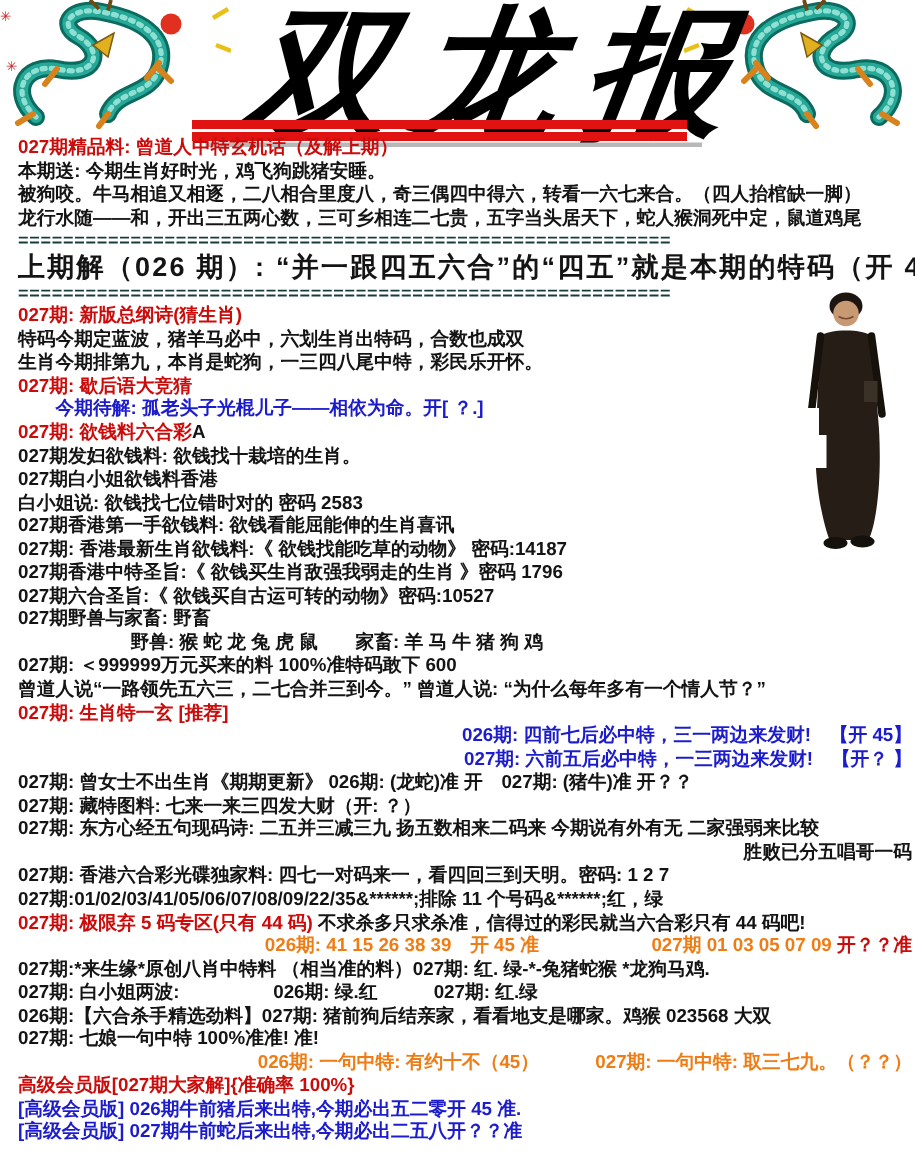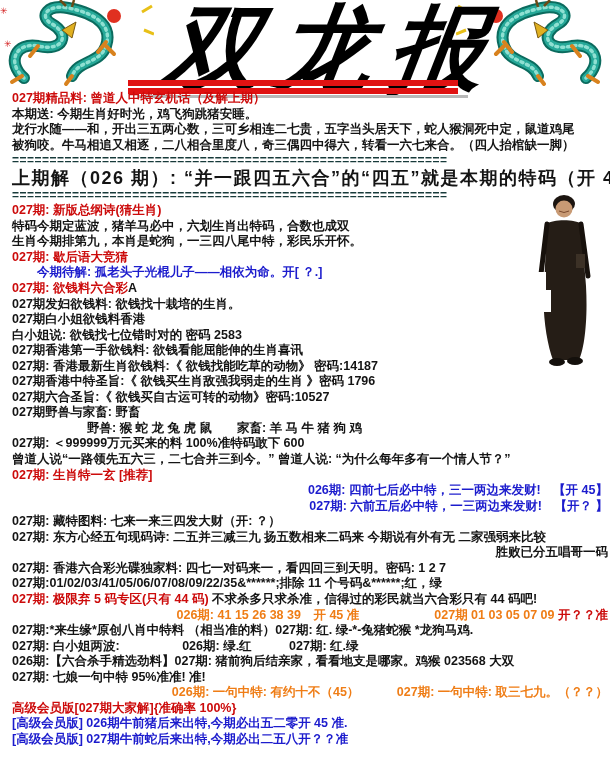--- a/index.html
+++ b/index.html
@@ -72,22 +72,22 @@
     <rect x="43" y="60" width="9" height="14" fill="#3c3126"></rect>
     <rect x="0" y="78" width="13" height="26" fill="#ffffff"></rect>
     <rect x="6" y="96" width="12" height="22" fill="#ffffff"></rect>
     <ellipse cx="24" cy="168" rx="8" ry="4" fill="#14100c"></ellipse>
     <ellipse cx="42" cy="167" rx="8" ry="4" fill="#14100c"></ellipse>
   </svg>
 
   <div class="text-column">
       <div class="line"><span style="color: rgb(204, 11, 11);">027期精品料: 曾道人中特玄机话（及解上期）</span></div>
       <div class="line"><span style="color: rgb(20, 20, 20);">本期送: 今期生肖好时光，鸡飞狗跳猪安睡。</span></div>
+      <div class="line"><span style="color: rgb(20, 20, 20);">被狗咬。牛马相追又相逐，二八相合里度八，奇三偶四中得六，转看一六七来合。（四人抬棺缺一脚）</span></div>
       <div class="line"><span style="color: rgb(20, 20, 20);">龙行水随——和，开出三五两心数，三可乡相连二七贵，五字当头居天下，蛇人猴洞死中定，鼠道鸡尾</span></div>
-      <div class="line"><span style="color: rgb(20, 20, 20);">被狗咬。牛马相追又相逐，二八相合里度八，奇三偶四中得六，转看一六七来合。（四人抬棺缺一脚）</span></div>
       <div class="line sep"><span style="color: rgb(23, 58, 58);">==========================================================</span></div>
       <div class="line big"><span style="color: rgb(20, 20, 20);">上期解（026 期）: “并一跟四五六合”的“四五”就是本期的特码（开 45）!</span></div>
       <div class="line sep"><span style="color: rgb(23, 58, 58);">==========================================================</span></div>
       <div class="line"><span style="color: rgb(204, 11, 11);">027期: 新版总纲诗(猜生肖)</span></div>
       <div class="line"><span style="color: rgb(20, 20, 20);">特码今期定蓝波，猪羊马必中，六划生肖出特码，合数也成双</span></div>
       <div class="line"><span style="color: rgb(20, 20, 20);">生肖今期排第九，本肖是蛇狗，一三四八尾中特，彩民乐开怀。</span></div>
       <div class="line"><span style="color: rgb(204, 11, 11);">027期: 歇后语大竞猜</span></div>
       <div class="line"><span style="color: rgb(28, 28, 205);">　　今期待解: 孤老头子光棍儿子——相依为命。开[ ？.]</span></div>
       <div class="line"><span style="color: rgb(204, 11, 11);">027期: 欲钱料六合彩</span><span style="color: rgb(20, 20, 20);">A</span></div>
       <div class="line"><span style="color: rgb(20, 20, 20);">027期发妇欲钱料: 欲钱找十栽培的生肖。</span></div>
@@ -97,30 +97,31 @@
       <div class="line"><span style="color: rgb(20, 20, 20);">027期: 香港最新生肖欲钱料:《 欲钱找能吃草的动物》 密码:14187</span></div>
       <div class="line"><span style="color: rgb(20, 20, 20);">027期香港中特圣旨:《 欲钱买生肖敌强我弱走的生肖 》密码 1796</span></div>
       <div class="line"><span style="color: rgb(20, 20, 20);">027期六合圣旨:《 欲钱买自古运可转的动物》密码:10527</span></div>
       <div class="line"><span style="color: rgb(20, 20, 20);">027期野兽与家畜: 野畜</span></div>
       <div class="line"><span style="color: rgb(20, 20, 20);">　　　　　　野兽: 猴 蛇 龙 兔 虎 鼠　　家畜: 羊 马 牛 猪 狗 鸡</span></div>
       <div class="line"><span style="color: rgb(20, 20, 20);">027期: ＜999999万元买来的料 100%准特码敢下 600</span></div>
       <div class="line"><span style="color: rgb(20, 20, 20);">曾道人说“一路领先五六三，二七合并三到今。” 曾道人说: “为什么每年多有一个情人节？”</span></div>
       <div class="line"><span style="color: rgb(204, 11, 11);">027期: 生肖特一玄 [推荐]</span></div>
       <div class="line center"><span style="color: rgb(28, 28, 205);">026期: 四前七后必中特，三一两边来发财!　【开 45】</span></div>
       <div class="line center"><span style="color: rgb(28, 28, 205);">027期: 六前五后必中特，一三两边来发财!　【开？ 】</span></div>
+      <div class="line"><span style="color: rgb(20, 20, 20);">027期: 曾女士不出生肖《期期更新》 026期: (龙蛇)准 开　027期: (猪牛)准 开？？</span></div>
       <div class="line"><span style="color: rgb(20, 20, 20); text-align: center;">027期: 藏特图料: 七来一来三四发大财（开: ？）</span></div>
       <div class="line"><span style="color: rgb(20, 20, 20);">027期: 东方心经五句现码诗: 二五并三减三九 扬五数相来二码来 今期说有外有无 二家强弱来比较</span></div>
       <div class="line center"><span style="color: rgb(20, 20, 20);">胜败已分五唱哥一码</span></div>
       <div class="line"><span style="color: rgb(20, 20, 20);">027期: 香港六合彩光碟独家料: 四七一对码来一，看四回三到天明。密码: 1 2 7</span></div>
       <div class="line"><span style="color: rgb(20, 20, 20);">027期:01/02/03/41/05/06/07/08/09/22/35&amp;******;排除 11 个号码&amp;******;红，绿</span></div>
       <div class="line"><span style="color: rgb(204, 11, 11);">027期: 极限弃 5 码专区(只有 44 码) </span><span style="color: rgb(20, 20, 20);">不求杀多只求杀准，信得过的彩民就当六合彩只有 44 码吧!</span></div>
       <div class="line center"><span style="color: rgb(239, 125, 22);">026期: 41 15 26 38 39　开 45 准</span><span style="color: rgb(239, 125, 22);">　　　　　　027期 01 03 05 07 09 </span><span style="color: rgb(204, 11, 11);">开？？准</span></div>
       <div class="line"><span style="color: rgb(20, 20, 20);">027期:*来生缘*原创八肖中特料 （相当准的料）027期: 红. 绿-*-兔猪蛇猴 *龙狗马鸡.</span></div>
       <div class="line"><span style="color: rgb(20, 20, 20);">027期: 白小姐两波:　　　　　026期: 绿.红　　　027期: 红.绿</span></div>
       <div class="line"><span style="color: rgb(20, 20, 20);">026期:【六合杀手精选劲料】027期: 猪前狗后结亲家，看看地支是哪家。鸡猴 023568 大双</span></div>
-      <div class="line"><span style="color: rgb(20, 20, 20);">027期: 七娘一句中特 95%准准! 准!</span></div>
+      <div class="line"><span style="color: rgb(20, 20, 20);">027期: 七娘一句中特 100%准准! 准!</span></div>
       <div class="line center"><span style="color: rgb(239, 125, 22);">026期: 一句中特: 有约十不（45）　　　027期: 一句中特: 取三七九。（？？）</span></div>
       <div class="line"><span style="color: rgb(204, 11, 11);">高级会员版[027期大家解]{准确率 100%}</span></div>
       <div class="line"><span style="color: rgb(28, 28, 205);">[高级会员版] 026期牛前猪后来出特,今期必出五二零开 45 准.</span></div>
       <div class="line"><span style="color: rgb(28, 28, 205);">[高级会员版] 027期牛前蛇后来出特,今期必出二五八开？？准</span></div>
     </div>
 
 </div>
 
 </body></html>

